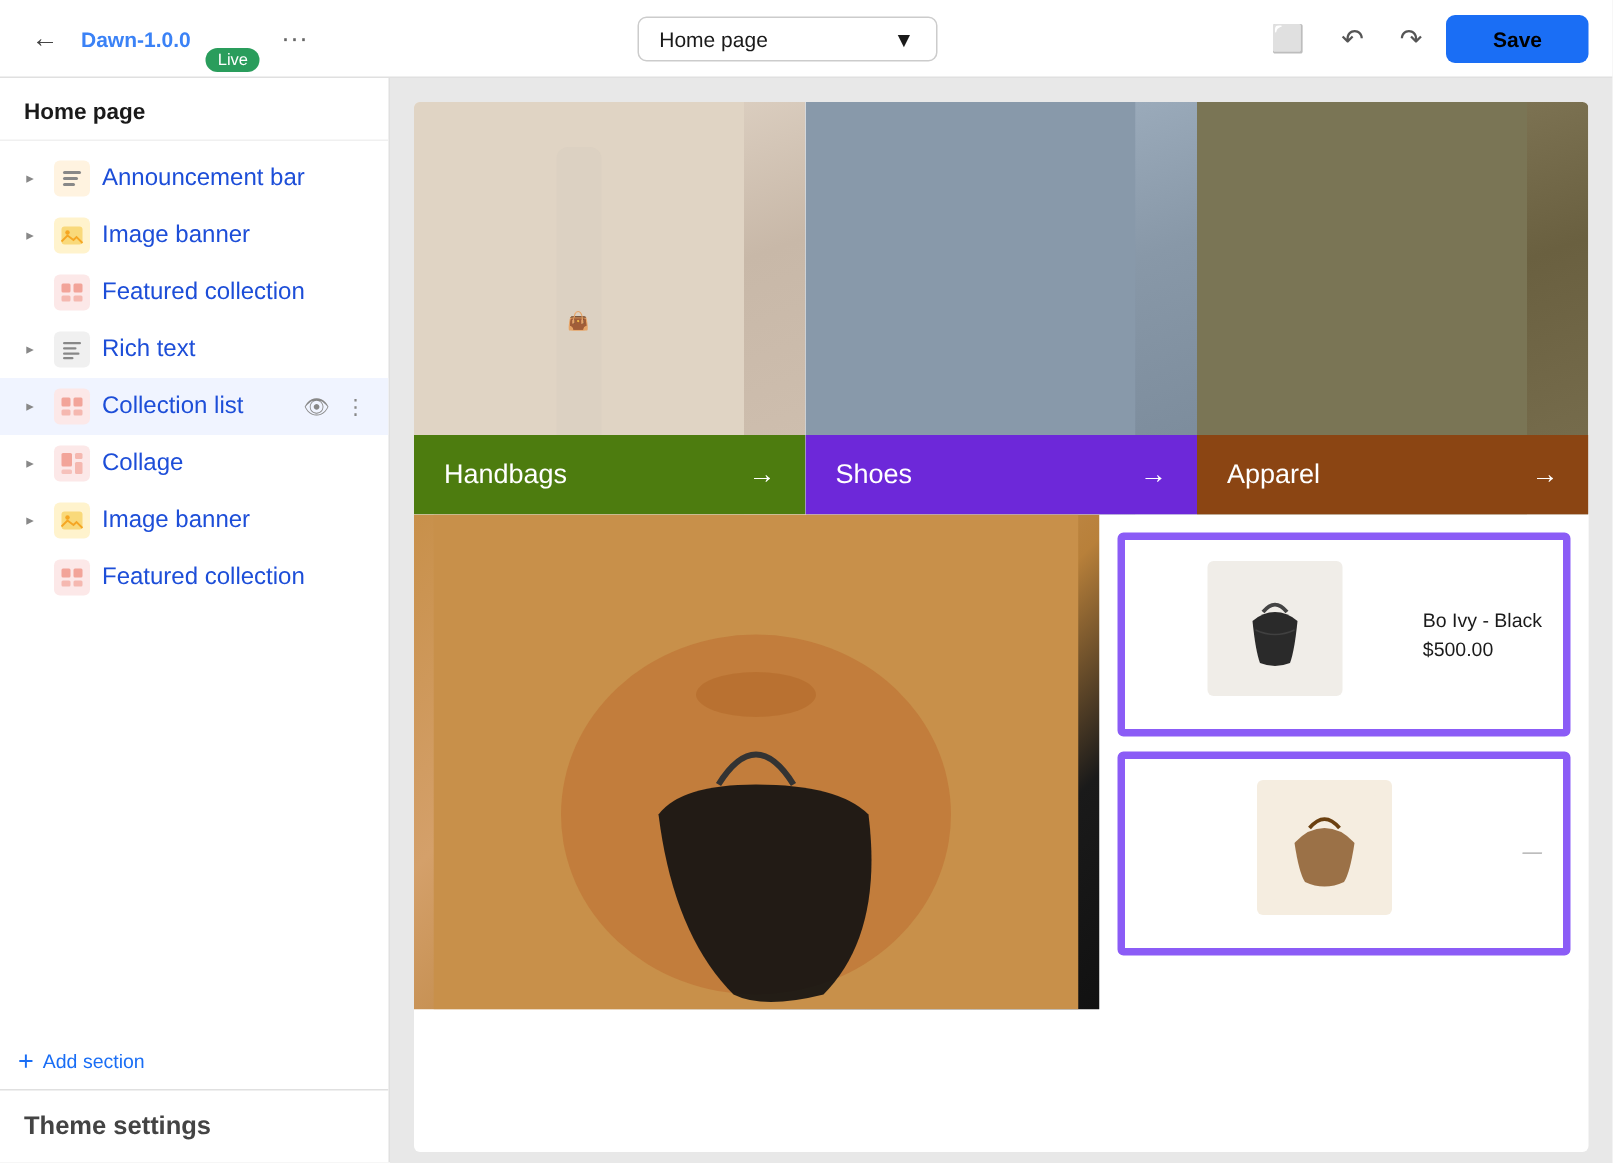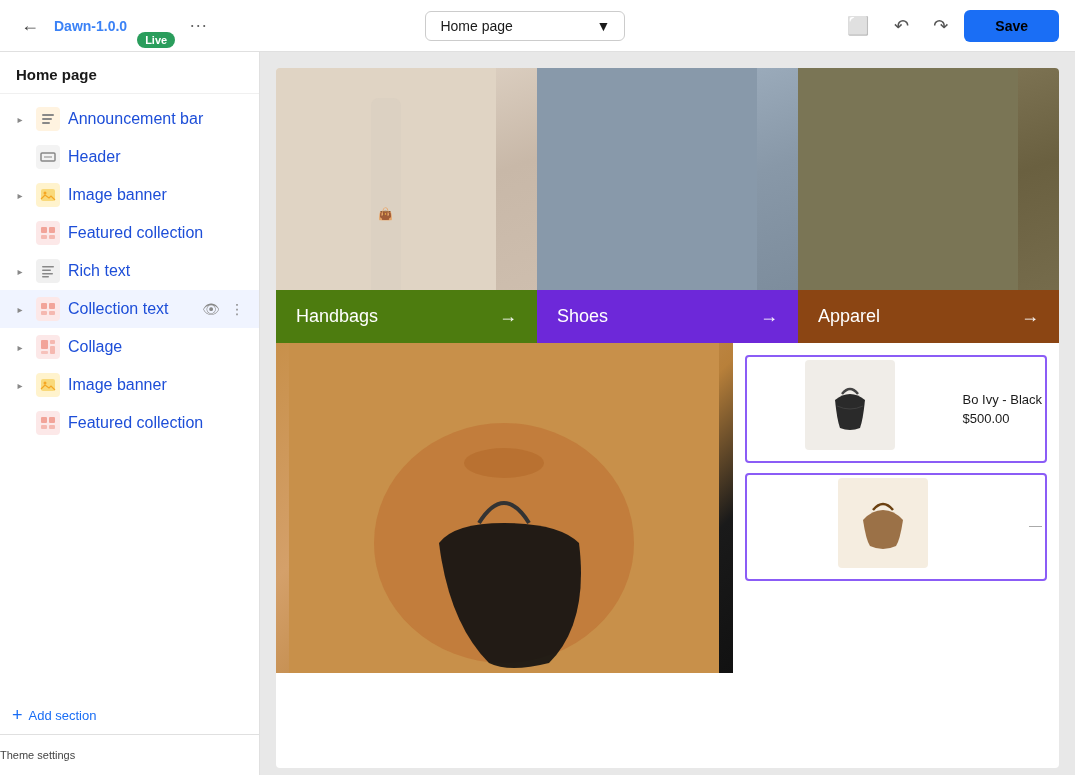--- a/index.html
+++ b/index.html
@@ -3,21 +3,21 @@
   <meta charset="utf-8">
   <style>
     * { box-sizing: border-box; margin: 0; padding: 0; }
     body { font-family: -apple-system, BlinkMacSystemFont, 'Segoe UI', sans-serif; background: #f5f5f5; display: flex; flex-direction: column; height: 775px; width: 1075px; overflow: hidden; }
 
     
     .topbar { display: flex; align-items: center; height: 52px; background: #fff; border-bottom: 1px solid #e0e0e0; padding: 0 16px; gap: 12px; flex-shrink: 0; }
     .topbar-left { display: flex; align-items: center; gap: 10px; }
     .back-btn { width: 28px; height: 28px; border: none; background: none; cursor: pointer; display: flex; align-items: center; justify-content: center; color: #444; font-size: 18px; }
     .app-name { font-size: 14px; font-weight: 600; color: #3b82f6; }
-    .live-badge { background: #2a9d5c; color: #fff; font-size: 11px; font-weight: 700; padding: 2px 8px; border-radius: 12px; margin-top: 28px; }
+    .live-badge { background: #2a9d5c; color: #fff; font-size: 11px; font-weight: 400; padding: 2px 8px; border-radius: 12px; margin-top: 28px; }
     .more-btn { border: none; background: none; cursor: pointer; font-size: 18px; color: #666; padding: 4px; }
     .topbar-center { flex: 1; display: flex; justify-content: center; }
     .page-selector { display: flex; align-items: center; gap: 8px; border: 1px solid #ccc; border-radius: 6px; padding: 6px 14px; background: #fff; cursor: pointer; font-size: 14px; color: #1a1a1a; min-width: 200px; justify-content: space-between; }
     .topbar-right { display: flex; align-items: center; gap: 8px; }
     .preview-btn { border: none; background: none; cursor: pointer; font-size: 18px; color: #555; padding: 4px 8px; }
     .undo-btn, .redo-btn { border: none; background: none; cursor: pointer; font-size: 18px; color: #555; padding: 4px 8px; }
     .save-btn { background: #1a6ef5; color: #000000; border: none; border-radius: 6px; padding: 8px 31px; font-size: 14px; font-weight: 600; cursor: pointer; }
 
     
     .main { display: flex; flex: 1; overflow: hidden; }
@@ -29,37 +29,37 @@
     .sidebar-item { display: flex; align-items: center; padding: 7px 12px; cursor: pointer; gap: 8px; position: relative; }
     .sidebar-item.highlighted { background: #f0f4ff; }
     .chevron { width: 16px; height: 16px; display: flex; align-items: center; justify-content: center; color: #888; font-size: 10px; flex-shrink: 0; }
     .item-icon { width: 24px; height: 24px; border-radius: 4px; background: #e8e8e8; display: flex; align-items: center; justify-content: center; flex-shrink: 0; overflow: hidden; }
     .item-icon svg { width: 16px; height: 16px; }
     .item-label { font-size: 16px; color: #1d4ed8; flex: 1; }
     .item-actions { display: flex; gap: 4px; margin-left: auto; }
     .item-action-btn { border: none; background: none; cursor: pointer; color: #888; font-size: 14px; padding: 2px 3px; }
     .add-section { display: flex; align-items: center; padding: 10px 12px; gap: 6px; cursor: pointer; color: #1a6ef5; font-size: 13px; font-weight: 500; }
     .add-section-icon { font-size: 18px; line-height: 1; }
-    .sidebar-footer { padding: 14px 0; border-top: 1px solid #e0e0e0; font-size: 11px; color: #444; cursor: pointer; }
+    .sidebar-footer { padding: 14px 16px; border-top: 1px solid #e0e0e0; font-size: 17px; color: #444; cursor: pointer; font-weight: bold; }
 
     
     .canvas { flex: 1; background: #e8e8e8; overflow-y: auto; padding: 16px; }
     .canvas-inner { background: #fff; min-height: 700px; border-radius: 4px; overflow: hidden; }
 
     
     .collection-grid { display: grid; grid-template-columns: 1fr 1fr 1fr; gap: 0; }
     .collection-item { position: relative; overflow: hidden; }
     .collection-img-placeholder { width: 100%; height: 275px; display: flex; align-items: center; justify-content: center; }
     .collection-label { position: absolute; bottom: 0; left: 0; right: 0; background: #8b4513; color: #fff; padding: 16px 20px; font-size: 18px; font-weight: 500; display: flex; align-items: center; justify-content: space-between; }
 
     
     .featured-section { display: grid; grid-template-columns: 1.4fr 1fr; gap: 0; min-height: 330px; }
     .featured-main { background: #d4a06a; position: relative; overflow: hidden; }
     .featured-products { display: flex; flex-direction: column; gap: 0; padding: 12px; background: #fff; }
-    .product-card { background: #fff; border: 2px solid #8b5cf6; border-radius: 4px; padding: 3px; margin-bottom: 10px; }
+    .product-card { background: #fff; border: 5px solid #8b5cf6; border-radius: 4px; padding: 14px; margin-bottom: 10px; }
     .product-thumb-placeholder { width: 80px; height: 80px; background: #e8e8e8; border-radius: 4px; margin: 0 auto 8px; display: flex; align-items: center; justify-content: center; }
     .product-name { font-size: 13px; color: #1a1a1a; margin-bottom: 4px; }
     .product-price { font-size: 13px; color: #1a1a1a; font-weight: 500; }
 
     
     .icon-announcement { background: #fff3e0; }
     .icon-header { background: #f3f3f3; }
     .icon-image { background: #fff3cd; }
     .icon-collection { background: #fce8e8; }
     .icon-richtext { background: #f0f0f0; }
@@ -100,30 +100,20 @@
         <div class="item-icon icon-announcement">
           <svg viewBox="0 0 16 16" fill="none">
               <rect x="2" y="3" width="12" height="2" rx="1" fill="#888"></rect>
               <rect x="2" y="7" width="10" height="2" rx="1" fill="#888"></rect>
               <rect x="2" y="11" width="8" height="2" rx="1" fill="#888"></rect>
             </svg>
         </div>
         <span class="item-label">Announcement bar</span>
       </div>
 
-      <div class="sidebar-item">
-        <span class="chevron" style="visibility:hidden">▸</span>
-        <div class="item-icon icon-header">
-          <svg viewBox="0 0 16 16" fill="none">
-              <rect x="1" y="4" width="14" height="8" rx="1" stroke="#888" stroke-width="1.5" fill="none"></rect>
-              <line x1="4" y1="8" x2="12" y2="8" stroke="#888" stroke-width="1.2"></line>
-            </svg>
-        </div>
-        <span class="item-label">Header</span>
-      </div>
 
       <div class="sidebar-item">
         <span class="chevron">▸</span>
         <div class="item-icon icon-image">
           <svg viewBox="0 0 16 16" fill="none">
               <rect x="1" y="2" width="14" height="12" rx="2" fill="#f5c842" opacity="0.6"></rect>
               <circle cx="5" cy="6" r="1.5" fill="#f5a623"></circle>
               <polyline points="1,12 5,8 9,11 11,9 15,13" stroke="#f5a623" stroke-width="1.2" fill="none"></polyline>
             </svg>
         </div>
@@ -159,21 +149,21 @@
       <div class="sidebar-item highlighted">
         <span class="chevron">▸</span>
         <div class="item-icon icon-collection">
           <svg viewBox="0 0 16 16" fill="none">
               <rect x="1" y="2" width="6" height="6" rx="1" fill="#e87" opacity="0.7"></rect>
               <rect x="9" y="2" width="6" height="6" rx="1" fill="#e87" opacity="0.7"></rect>
               <rect x="1" y="10" width="6" height="4" rx="1" fill="#e87" opacity="0.5"></rect>
               <rect x="9" y="10" width="6" height="4" rx="1" fill="#e87" opacity="0.5"></rect>
             </svg>
         </div>
-        <span class="item-label">Collection text</span>
+        <span class="item-label">Collection list</span>
         <div class="item-actions">
           <button class="item-action-btn">👁</button>
           <button class="item-action-btn">⋮</button>
         </div>
       </div>
 
       <div class="sidebar-item">
         <span class="chevron">▸</span>
         <div class="item-icon icon-collage">
           <svg viewBox="0 0 16 16" fill="none">

